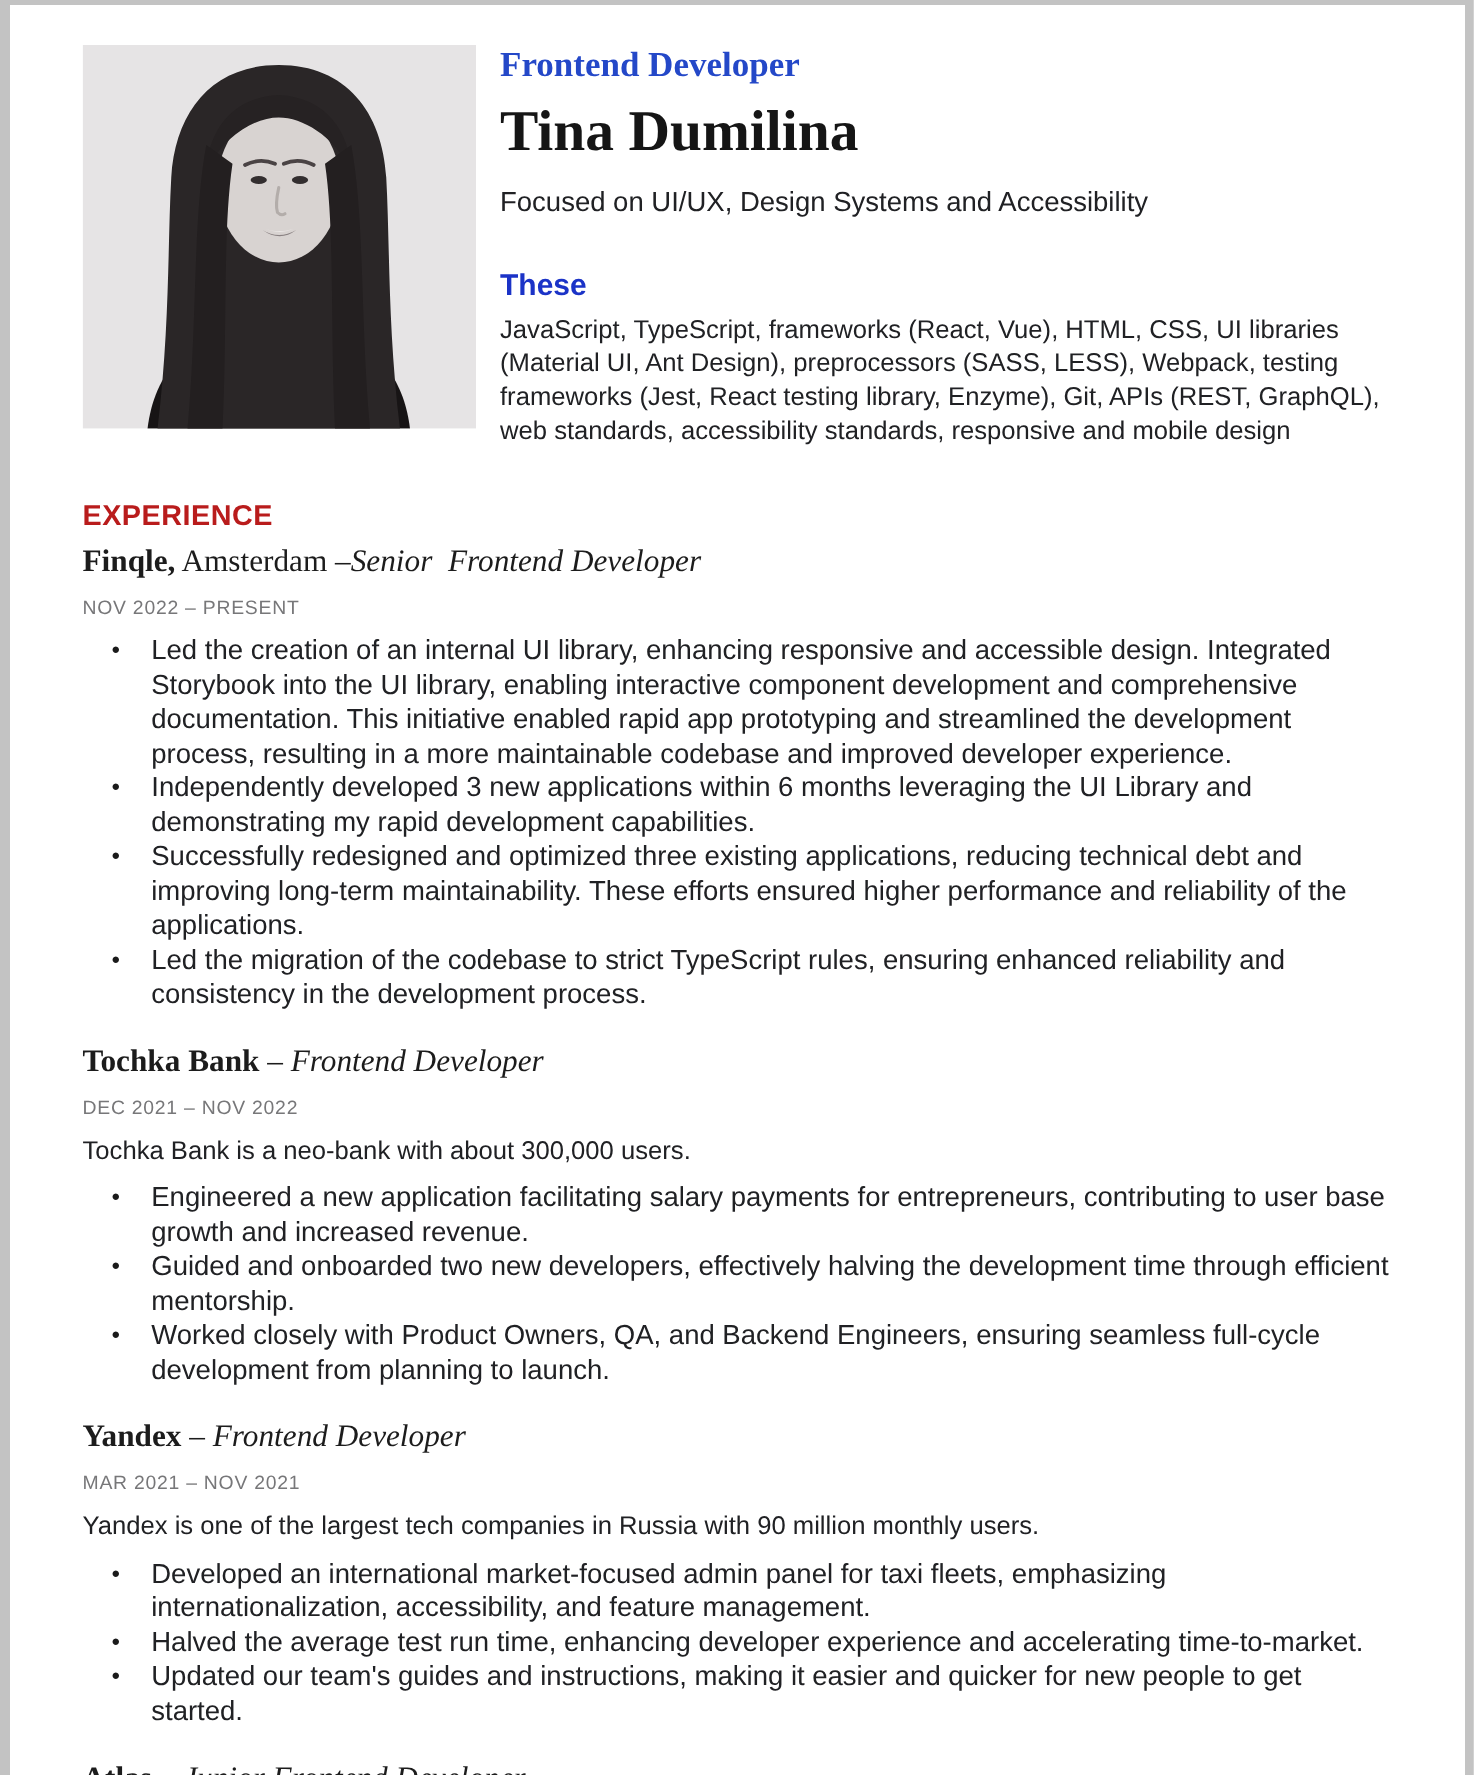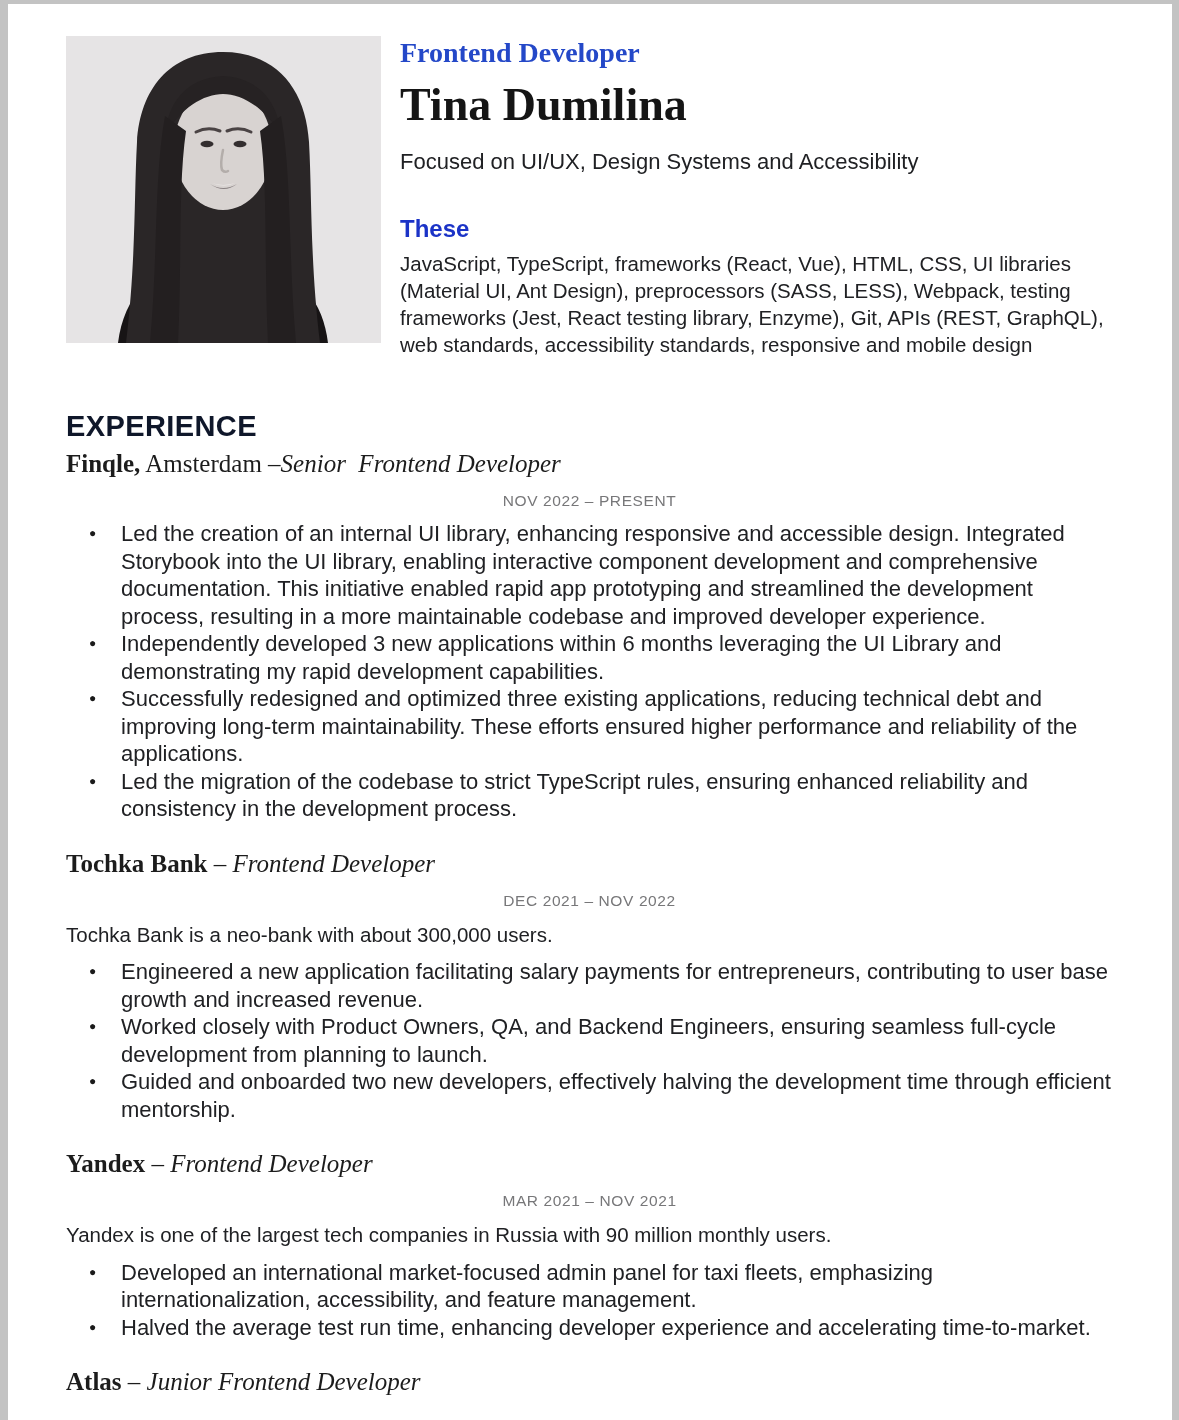--- a/index.html
+++ b/index.html
@@ -50,47 +50,46 @@
   .skills-text {
     margin-top: 7px;
     font-size: 20.5px;
     line-height: 27px;
     max-width: 714px;
     color: #202124;
   }
 
   
   .experience-heading {
-    margin: 54px 0 0;
-    font-size: 29px;
+    margin: 40px 0 0;
+    font-size: 23px;
     line-height: 28px;
     font-weight: bold;
     letter-spacing: 0.4px;
-    color: #0f172a;
+    color: #b91c1c;
   }
   .job { margin-top: 25px; }
   .job:first-child { margin-top: 8px; }
   .job-heading {
     margin: 0;
     font-family: "Liberation Serif", serif;
     font-weight: normal;
     font-size: 25px;
     line-height: 31px;
     color: #1c1c1c;
     white-space: pre-wrap;
   }
   .job-company { font-weight: bold; }
   .job-title { font-style: italic; }
   .job-dates {
     margin-top: 12px;
     font-size: 15.5px;
     line-height: 19px;
     letter-spacing: 0.6px;
     color: #777779;
-    text-align: center;
   }
   .job-intro {
     margin: 11px 0 0;
     font-size: 20.5px;
     line-height: 27.5px;
     white-space: pre-wrap;
   }
   .job-bullets { margin: 10px 0 0; padding: 0; list-style: none; max-width: 1052px; }
   .job-bullets li {
     position: relative;
@@ -169,32 +168,33 @@
             <li>Led the migration of the codebase to strict TypeScript rules, ensuring enhanced reliability and consistency in the development process.</li>
           </ul>
   </article>
 
   <article class="job">
     <h3 class="job-heading"><span class="job-company">Tochka Bank</span><span class="job-mid"> – </span><span class="job-title">Frontend Developer</span></h3>
     <div class="job-dates">DEC 2021 – NOV 2022</div>
     <p class="job-intro">Tochka Bank is a neo-bank with about 300,000 users.</p>
     <ul class="job-bullets">
             <li>Engineered a new application facilitating salary payments for entrepreneurs, contributing to user base growth and increased revenue.</li>
+            <li>Guided and onboarded two new developers, effectively halving the development time through efficient mentorship.</li>
             <li>Worked closely with Product Owners, QA, and Backend Engineers, ensuring seamless full-cycle development from planning to launch.</li>
-            <li>Guided and onboarded two new developers, effectively halving the development time through efficient mentorship.</li>
           </ul>
   </article>
 
   <article class="job">
     <h3 class="job-heading"><span class="job-company">Yandex</span><span class="job-mid"> – </span><span class="job-title">Frontend Developer</span></h3>
     <div class="job-dates">MAR 2021 – NOV 2021</div>
     <p class="job-intro">Yandex is one of the largest tech companies in Russia with 90 million monthly users.</p>
     <ul class="job-bullets">
             <li>Developed an international market-focused admin panel for taxi fleets, emphasizing internationalization, accessibility, and feature management.</li>
             <li>Halved the average test run time, enhancing developer experience and accelerating time-to-market.</li>
+            <li>Updated our team's guides and instructions, making it easier and quicker for new people to get started.</li>
           </ul>
   </article>
 
   <article class="job">
     <h3 class="job-heading"><span class="job-company">Atlas</span><span class="job-mid"> – </span><span class="job-title">Junior Frontend Developer</span></h3>
 
   </article>
 </div>
   </section>
 

